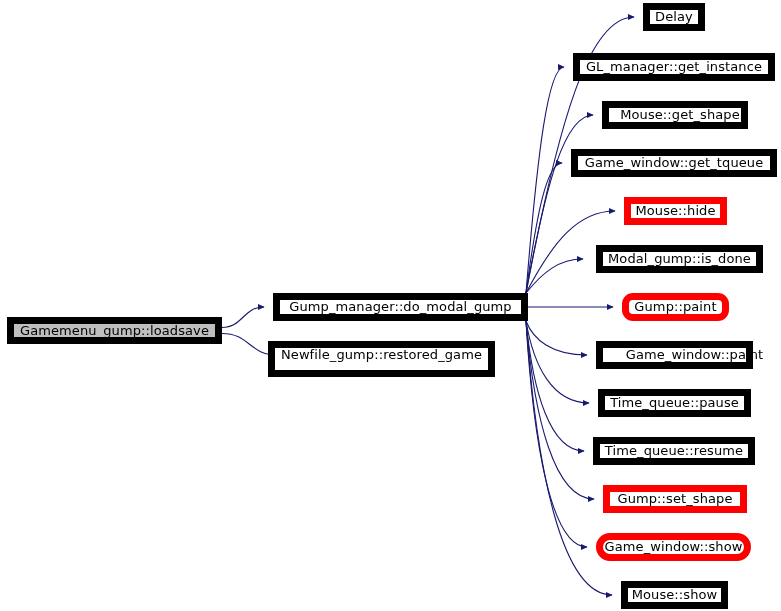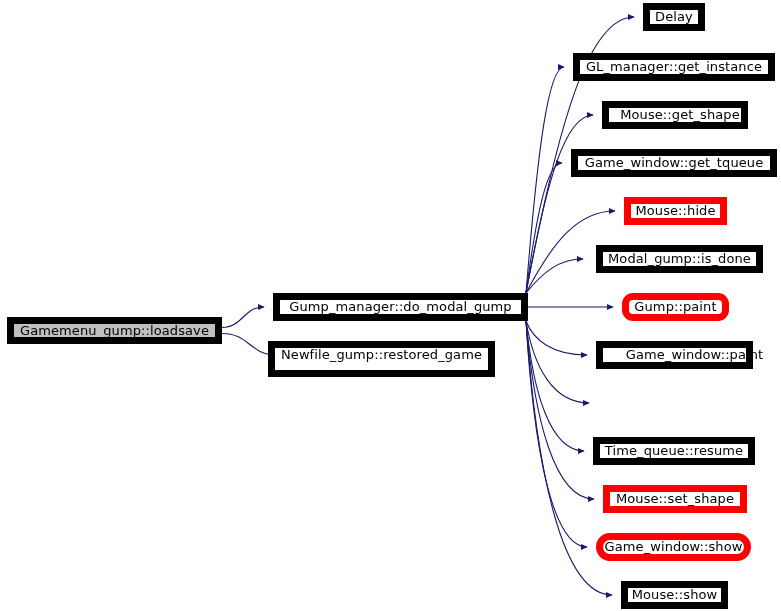--- a/index.html
+++ b/index.html
@@ -104,25 +104,28 @@
     </div>
     <div class="node" style="left: 596px; top: 245px; width: 167px; height: 28px;">
       <span class="node-label">Modal_gump::is_done</span>
     </div>
     <div class="node redborder" style="left: 622px; top: 293px; width: 107px; height: 28px; border-radius: 11px;">
       <span class="node-label">Gump::paint</span>
     </div>
     <div class="node" style="left: 596px; top: 341px; width: 157px; height: 28px; padding-left: 40px;">
       <span class="node-label">Game_window::paint</span>
     </div>
+    <div class="node" style="left: 598px; top: 389px; width: 153px; height: 28px;">
+      <span class="node-label">Time_queue::pause</span>
+    </div>
     <div class="node" style="left: 593px; top: 437px; width: 162px; height: 28px;">
       <span class="node-label">Time_queue::resume</span>
     </div>
     <div class="node redborder" style="left: 603px; top: 485px; width: 144px; height: 28px;">
-      <span class="node-label">Mouse::set_shape</span>
+      <span class="node-label">Gump::set_shape</span>
     </div>
     <div class="node redborder" style="left: 596px; top: 533px; width: 155px; height: 28px; border-radius: 14px;">
       <span class="node-label">Game_window::show</span>
     </div>
     <div class="node" style="left: 621px; top: 581px; width: 107px; height: 28px;">
       <span class="node-label">Mouse::show</span>
     </div>
   </div>
 
 </body></html>

